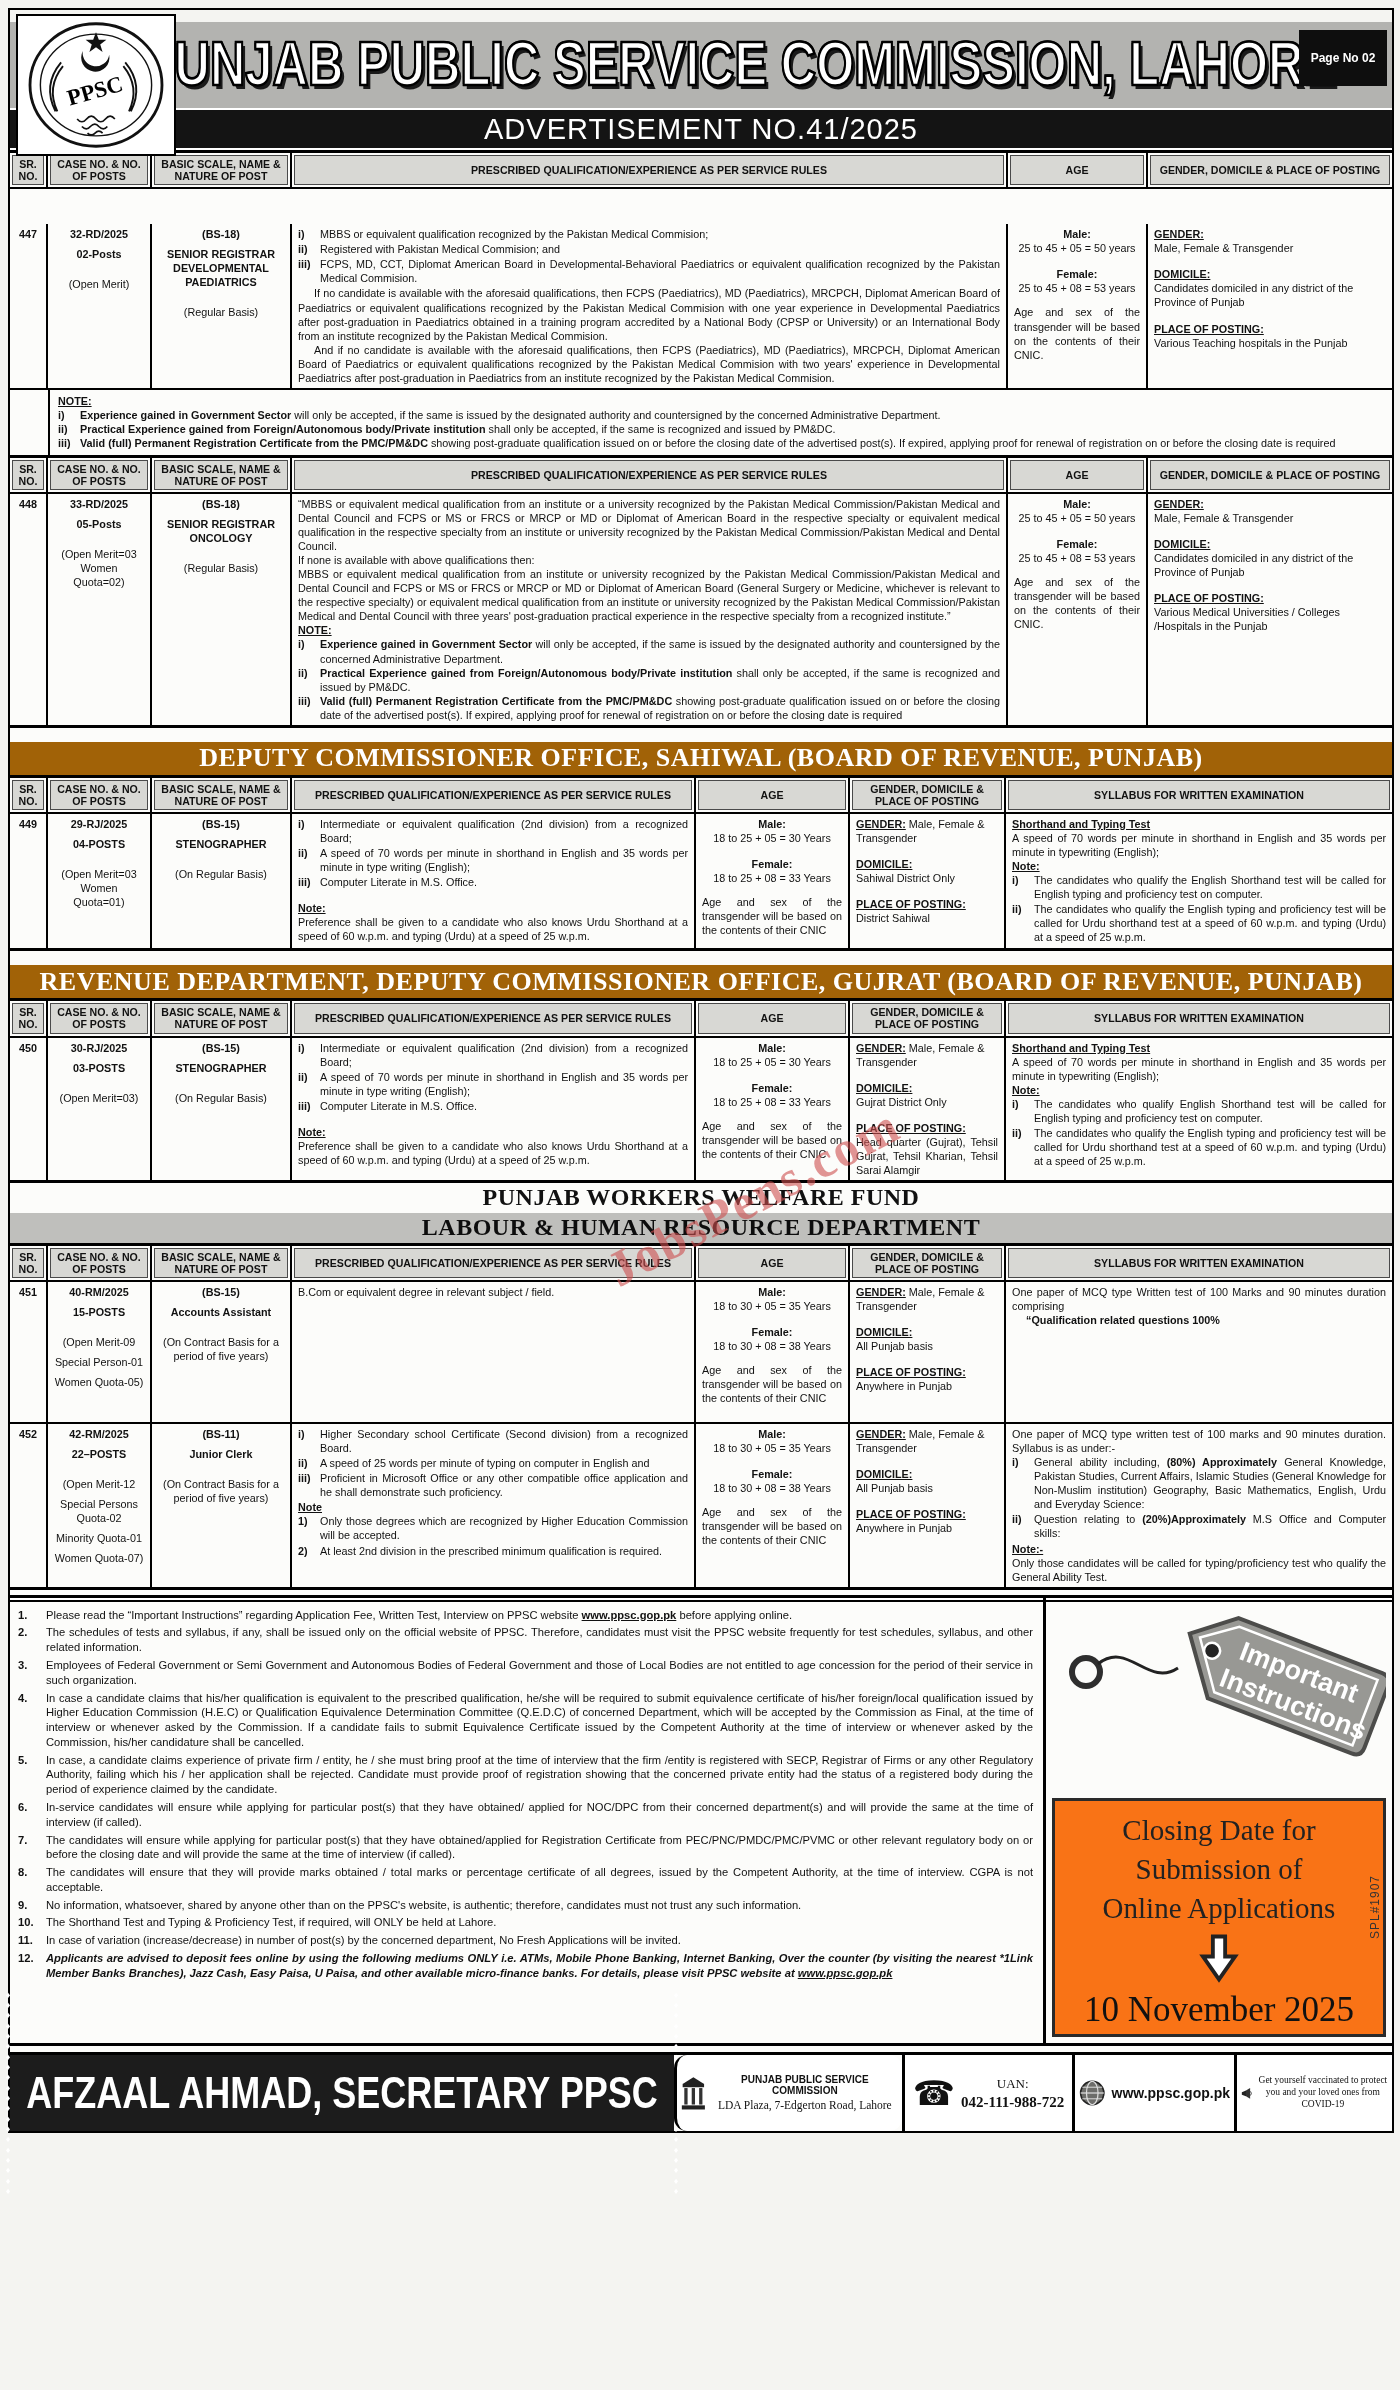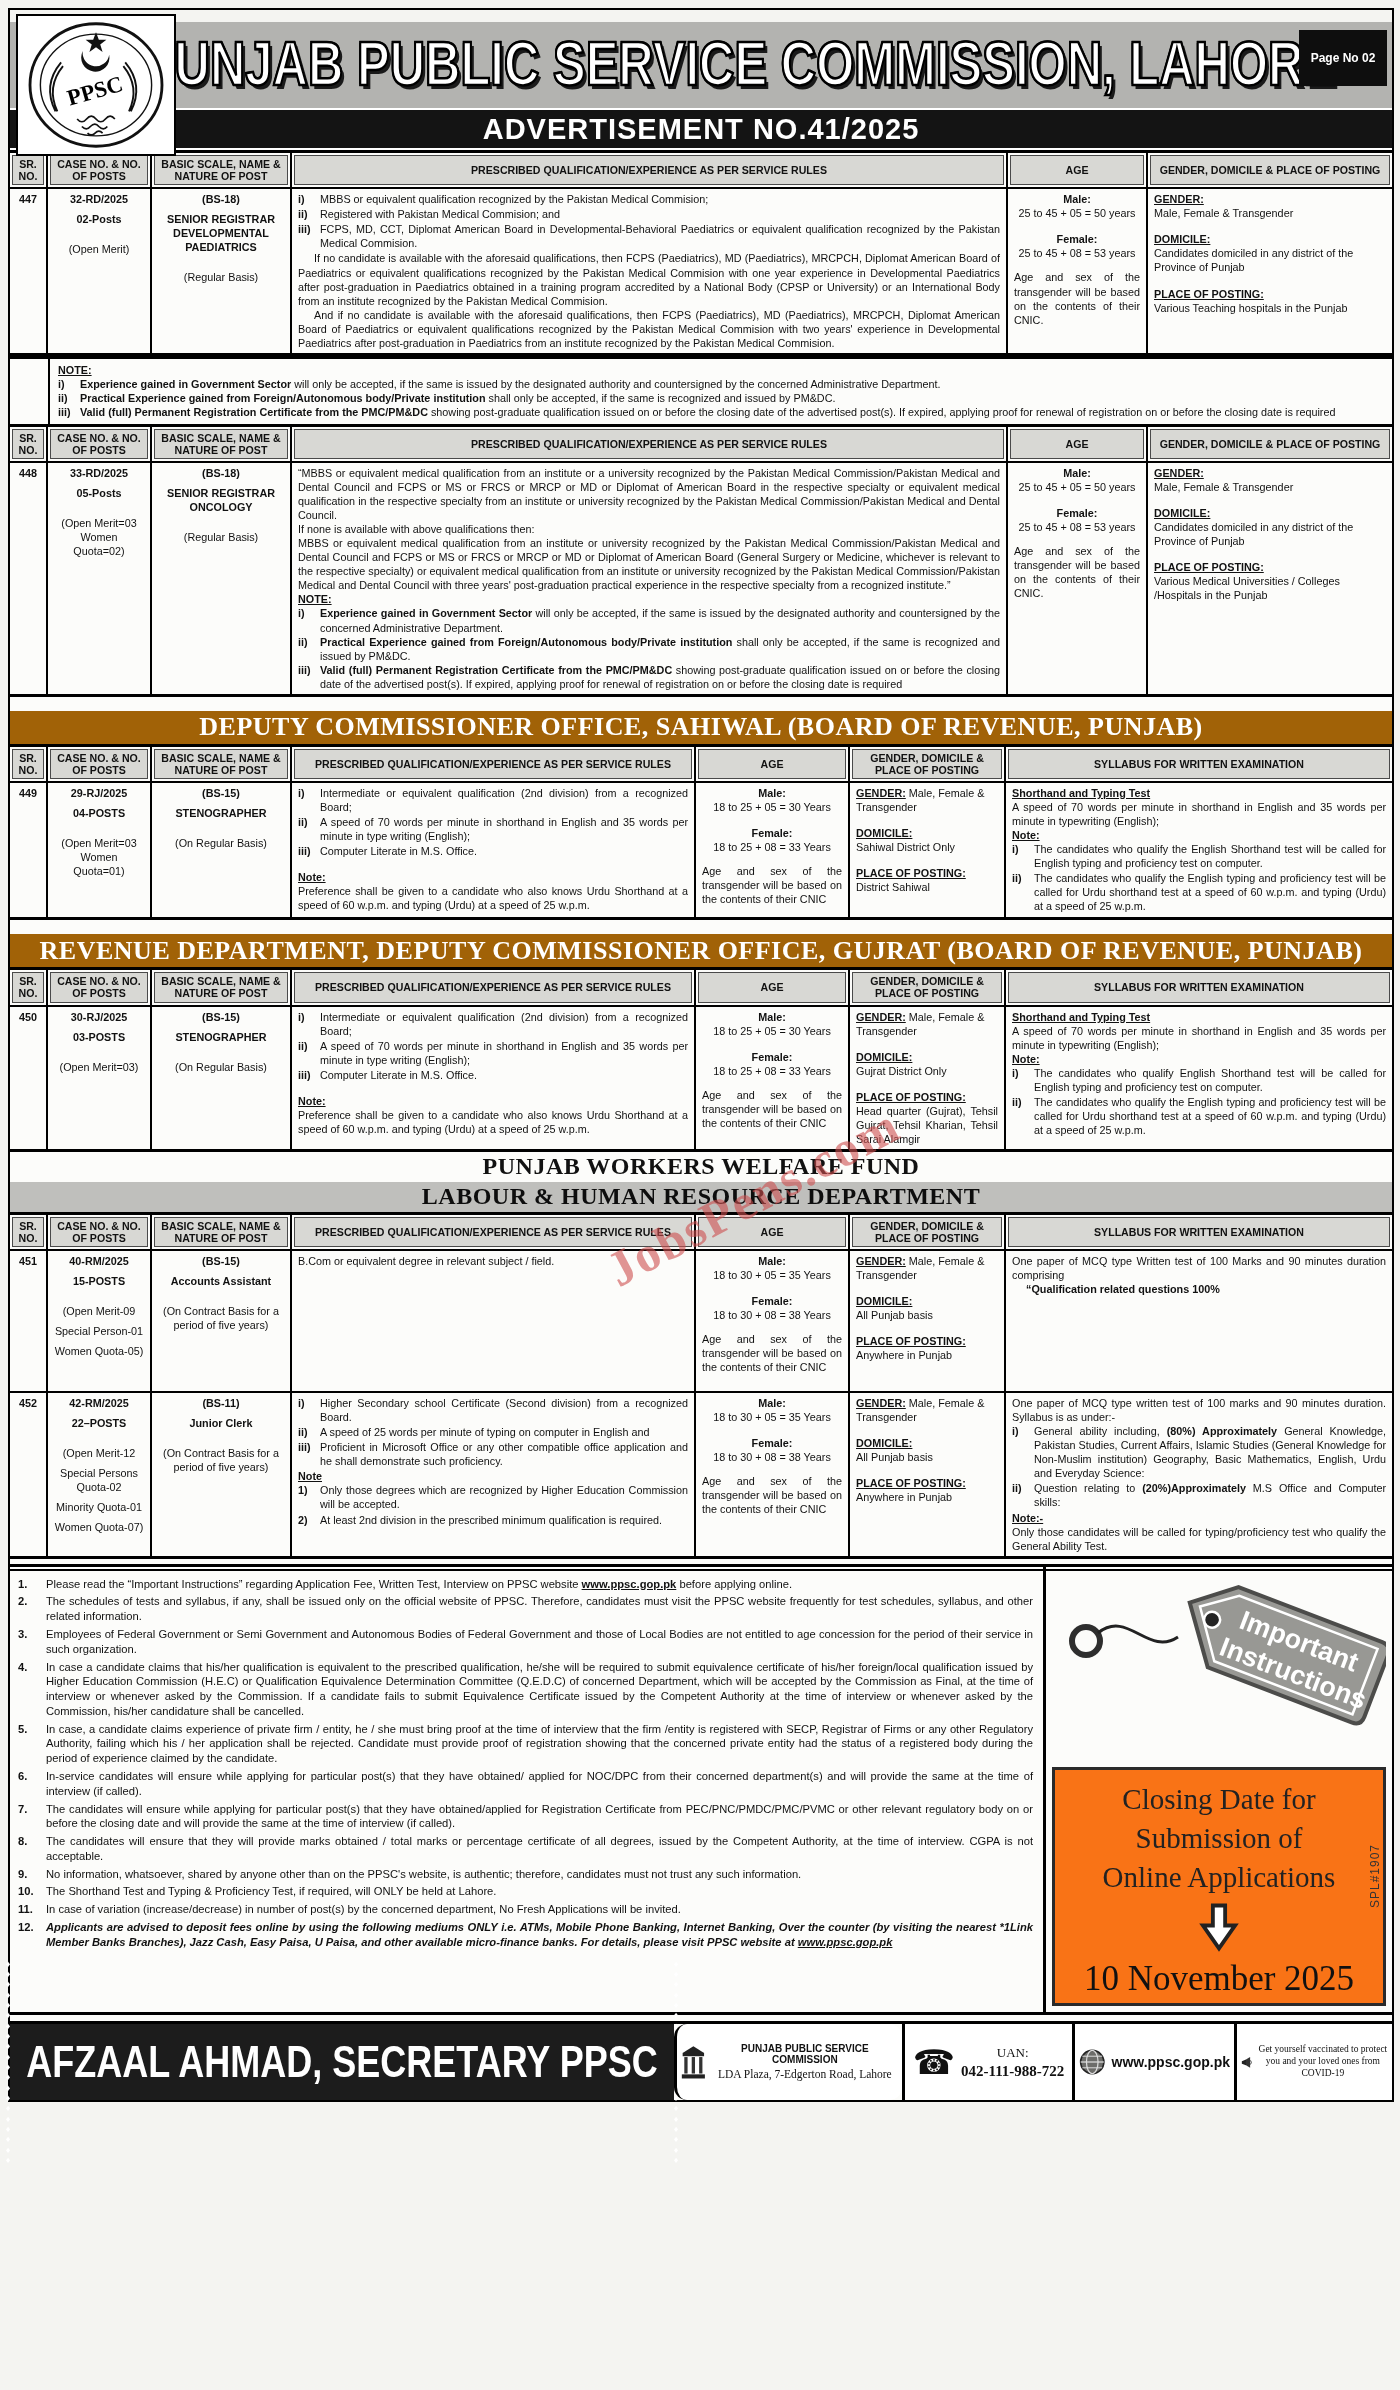--- a/index.html
+++ b/index.html
@@ -12,21 +12,21 @@
   .logo{position:absolute;left:6px;top:4px;width:160px;height:142px;background:#fff;border:2px solid #000;
         display:flex;align-items:center;justify-content:center;z-index:4;box-sizing:border-box;}
   .htitle{position:absolute;left:172px;right:96px;top:8px;bottom:0;display:flex;align-items:center;justify-content:center;}
   .htitle span{font-size:49px;font-weight:bold;white-space:nowrap;color:#fff;letter-spacing:0;
         -webkit-text-stroke:2px #000;text-shadow:3px 3px 0 #1a1a1a,-1px -1px 0 #000,1px -1px 0 #000,-1px 1px 0 #000;
         transform:scaleY(1.3);}
   .pageno{position:absolute;right:5px;top:20px;width:88px;height:56px;background:#0e0e0e;color:#fff;
         display:flex;align-items:center;justify-content:center;font-size:12px;font-weight:bold;z-index:4;text-align:center;}
   .adband{height:42px;background:#141414;display:flex;align-items:center;justify-content:center;
         box-shadow:inset 0 2px 0 #fff,inset 0 -2px 0 #fff;}
-  .adband span{color:#fff;font-size:29px;font-weight:bold;letter-spacing:1px;}
+  .adband span{color:#fff;font-size:29px;font-weight:normal;letter-spacing:1px;}
 
   .septitle{height:33px;display:flex;align-items:center;justify-content:center;
         font-family:"Liberation Serif",serif;font-weight:bold;font-size:26px;letter-spacing:.5px;background:#fcfcfa;}
   .septitle.dark{background:#a16207;color:#fff;margin-top:14px;}
   .septitle.gray{background:#bfbfbc;color:#0d0d0d;}
   .septitle.plain{height:30px;font-size:24px;}
 
   
   .tbl{border-top:3px solid #000;font-size:10.8px;line-height:1.3;}
   .throw,.trow{display:flex;}
@@ -149,21 +149,21 @@
         <div class="c hc w-qualM">
             <div class="hb">PRESCRIBED QUALIFICATION/EXPERIENCE AS PER SERVICE RULES</div>
           </div>
         <div class="c hc w-ageM">
             <div class="hb">AGE</div>
           </div>
         <div class="c hc w-genM">
             <div class="hb">GENDER, DOMICILE &amp; PLACE OF POSTING</div>
           </div>
       </div>
-      <div class="trow" style="border-bottom:6px solid #000000;">
+      <div class="trow" style="border-bottom:2px solid #000000;margin-top:35px;">
         <div class="c w-sr b">447</div>
         <div class="c w-case">
           <div class="b">32-RD/2025</div>
           <div class="b mt6">02-Posts</div>
           <div class="mt16">(Open Merit)</div>
         </div>
         <div class="c w-scale">
           <div class="b">(BS-18)</div>
           <div class="b mt6">SENIOR REGISTRAR DEVELOPMENTAL PAEDIATRICS</div>
           <div class="mt16">(Regular Basis)</div>

